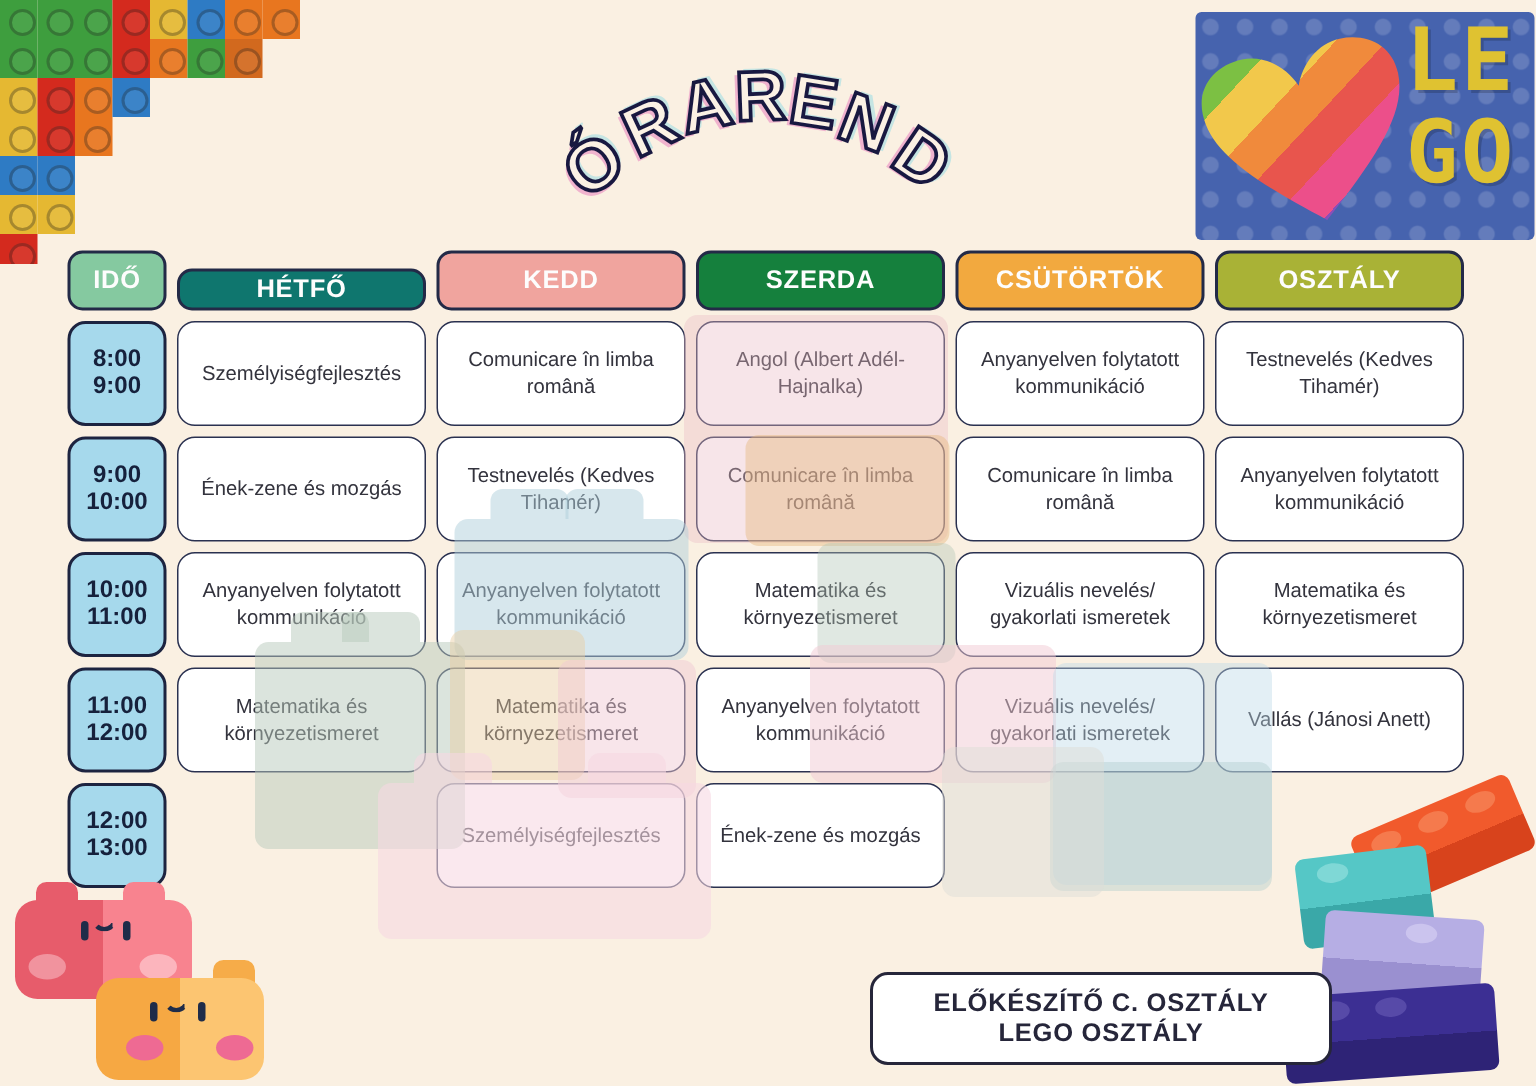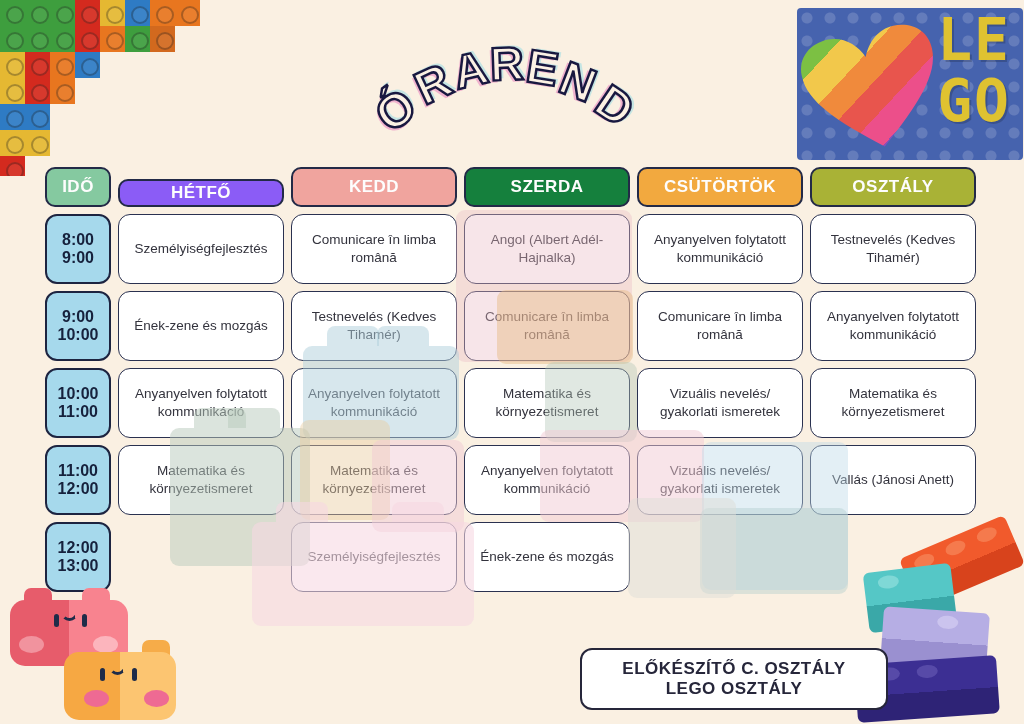--- a/index.html
+++ b/index.html
@@ -70,21 +70,21 @@
     grid-template-columns:66px 166px 166px 166px 166px 166px;
     grid-template-rows:40px 70px 70px 70px 70px 70px;
     column-gap:7px; row-gap:7px;
   }
   .hcell {
     border:2px solid #232a47; border-radius:10px;
     display:flex; align-items:center; justify-content:center;
     color:#fdfdfd; font-weight:bold; font-size:17px; letter-spacing:0.5px;
   }
   .ido       { background:#85c9a0; }
-  .hetfo     { background:#8b5cf6;margin-top:12px; }
+  .hetfo     { background:#0f766e;margin-top:12px; }
   .kedd      { background:#f0a49e; }
   .szerda    { background:#15803d; }
   .csutortok { background:#f2a93f; }
   .pentek    { background:#a9b236; }
   .tcell {
     background:#a6d9ec; border:2.5px solid #1d2440; border-radius:12px;
     display:flex; flex-direction:column; align-items:center; justify-content:center;
     font-weight:bold; font-size:16px; line-height:1.1; color:#16213c;
   }
   .cell {

